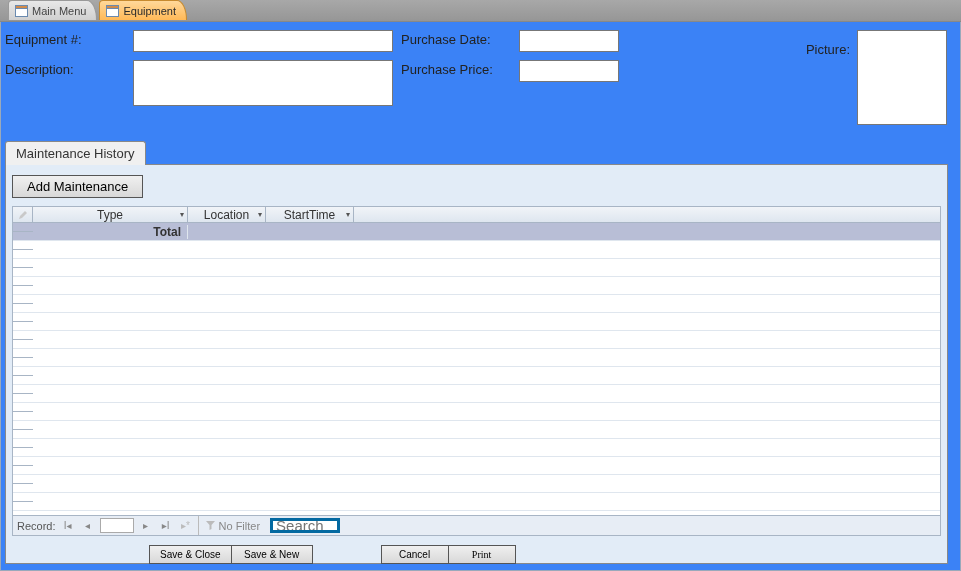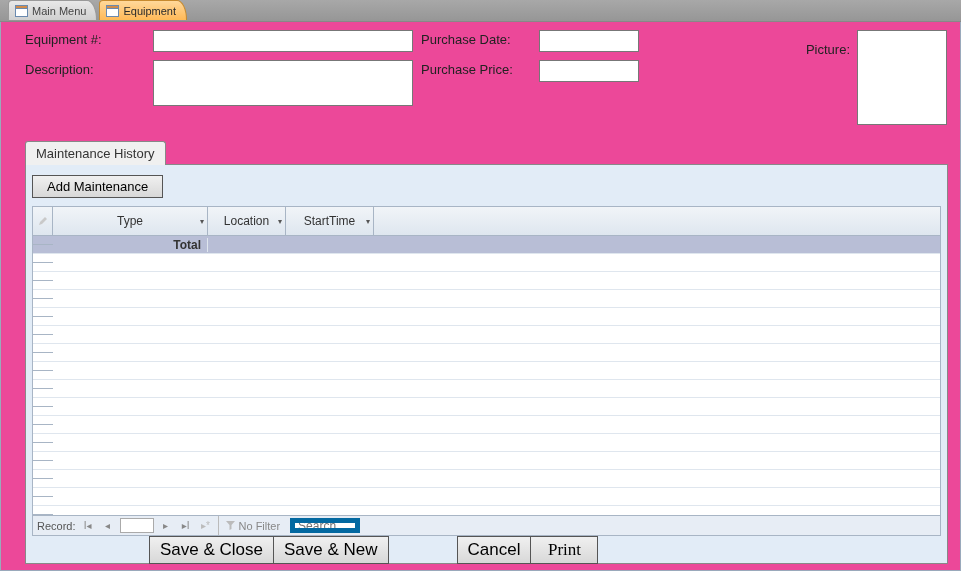--- a/index.html
+++ b/index.html
@@ -38,22 +38,22 @@
     }
     .tab.active {
       background: linear-gradient(#ffd89a, #ffb957);
       border: 1px solid #c78a2e;
       border-bottom: none;
       color: #2a2a2a;
       font-weight: 500;
     }
     .tab svg { margin-right: 4px; }
     .form-area {
-      background: #ec4899;
-      padding: 8px 12px 0 24px;
+      background: #3b82f6;
+      padding: 8px 12px 0 4px;
       height: calc(100% - 22px);
       position: relative;
       border: 1px solid #9aa9bb;
       border-top: none;
     }
     .top-fields {
       display: grid;
       grid-template-columns: 120px 260px 110px 100px 1fr 90px;
       column-gap: 8px;
       row-gap: 8px;
@@ -128,21 +128,21 @@
     }
     .datasheet {
       border: 1px solid #a8b5c5;
       background: #fff;
       height: 330px;
       overflow: hidden;
       position: relative;
     }
     .ds-header {
       display: flex;
-      height: 29px;
+      height: 16px;
       background: linear-gradient(#f1f4f8, #dee6ef);
       border-bottom: 1px solid #a8b5c5;
     }
     .ds-hcell {
       border-right: 1px solid #a8b5c5;
       display: flex;
       align-items: center;
       justify-content: center;
       font-size: 12px;
       color: #333;
@@ -193,41 +193,41 @@
     .filter-box {
       display: flex;
       align-items: center;
       gap: 3px;
       color: #888;
       padding: 0 6px;
       border-left: 1px solid #bbb;
       height: 100%;
     }
     .search-input {
-      border: 5px solid #0369a1;
+      border: 3px solid #0369a1;
       height: 15px;
       width: 70px;
-      font-size: 12px;
+      font-size: 15px;
       padding: 0 3px;
       color: #888;
     }
     .bottom-buttons {
       position: absolute;
       bottom: 6px;
       left: 0;
       right: 0;
       display: flex;
       align-items: center;
       padding-left: 148px;
     }
     .btn {
       background: linear-gradient(#f0f0f0, #d8d8d8);
       border: 1px solid #555;
       padding: 3px 10px;
-      font-size: 17px;
+      font-size: 10px;
       cursor: pointer;
       min-width: 82px;
       text-align: center;
     }
     .btn + .btn { margin-left: -1px; }
     .btn-gap { width: 68px; }
     .col-type { width: 155px; }
     .col-location { width: 78px; }
     .col-starttime { width: 88px; }
   </style>

